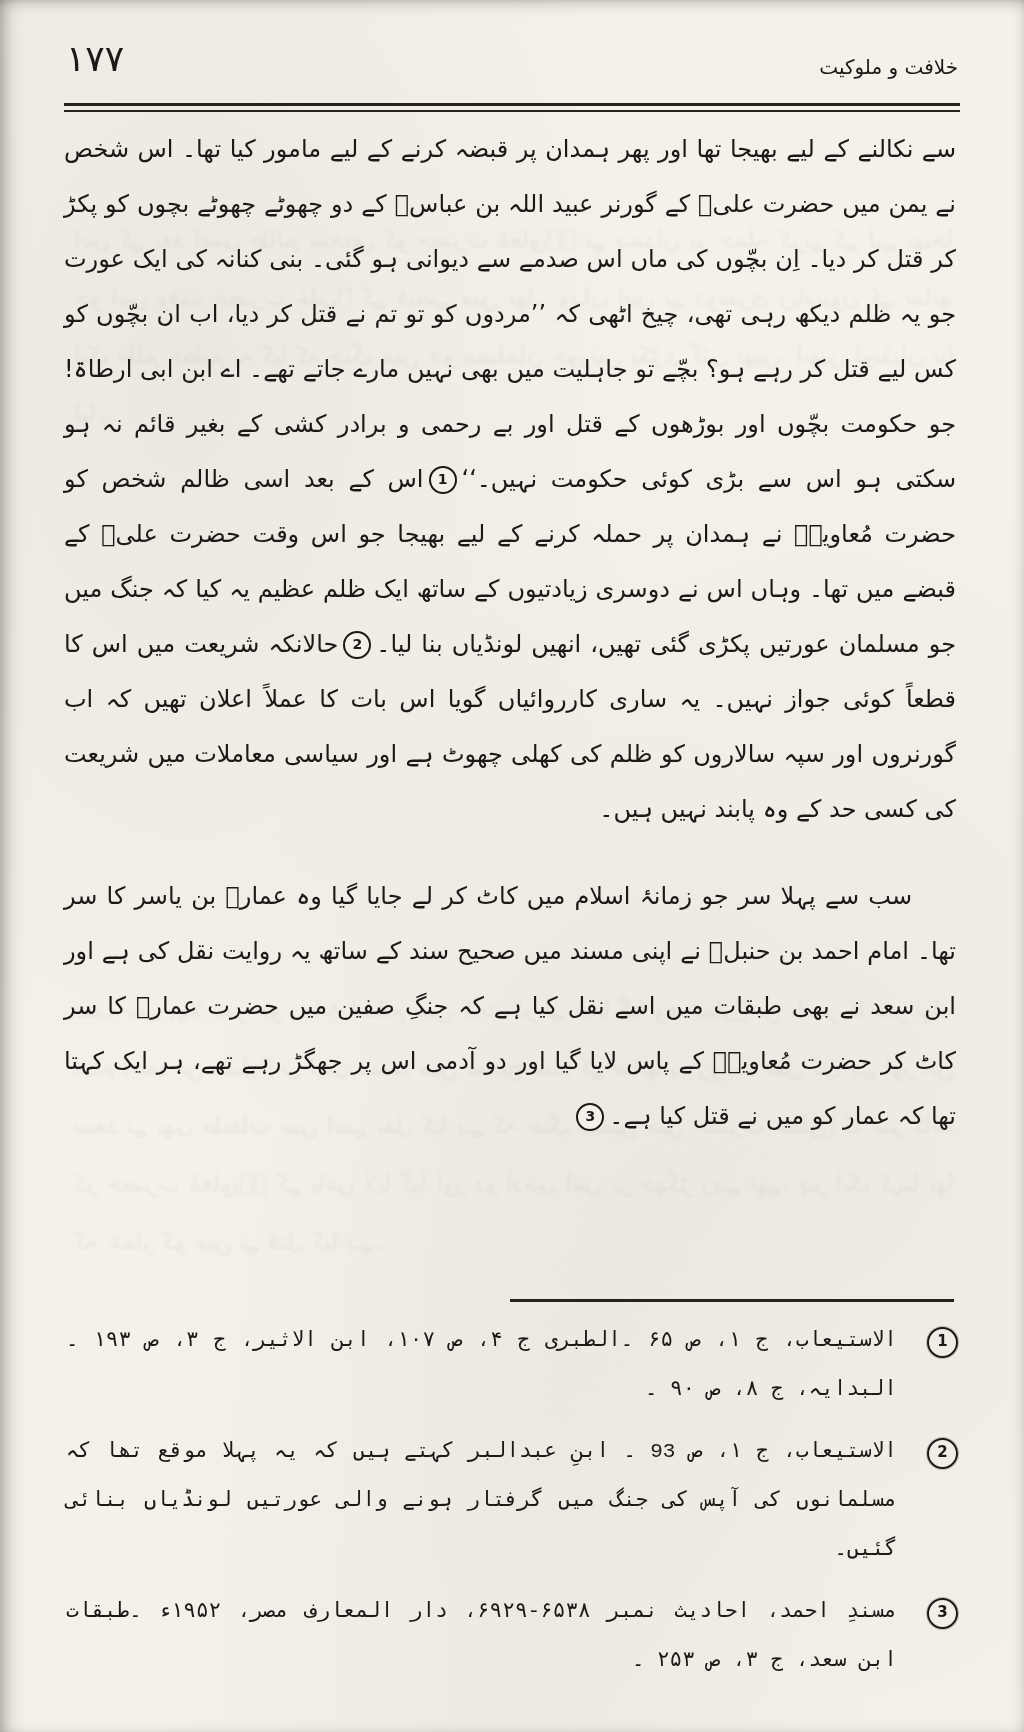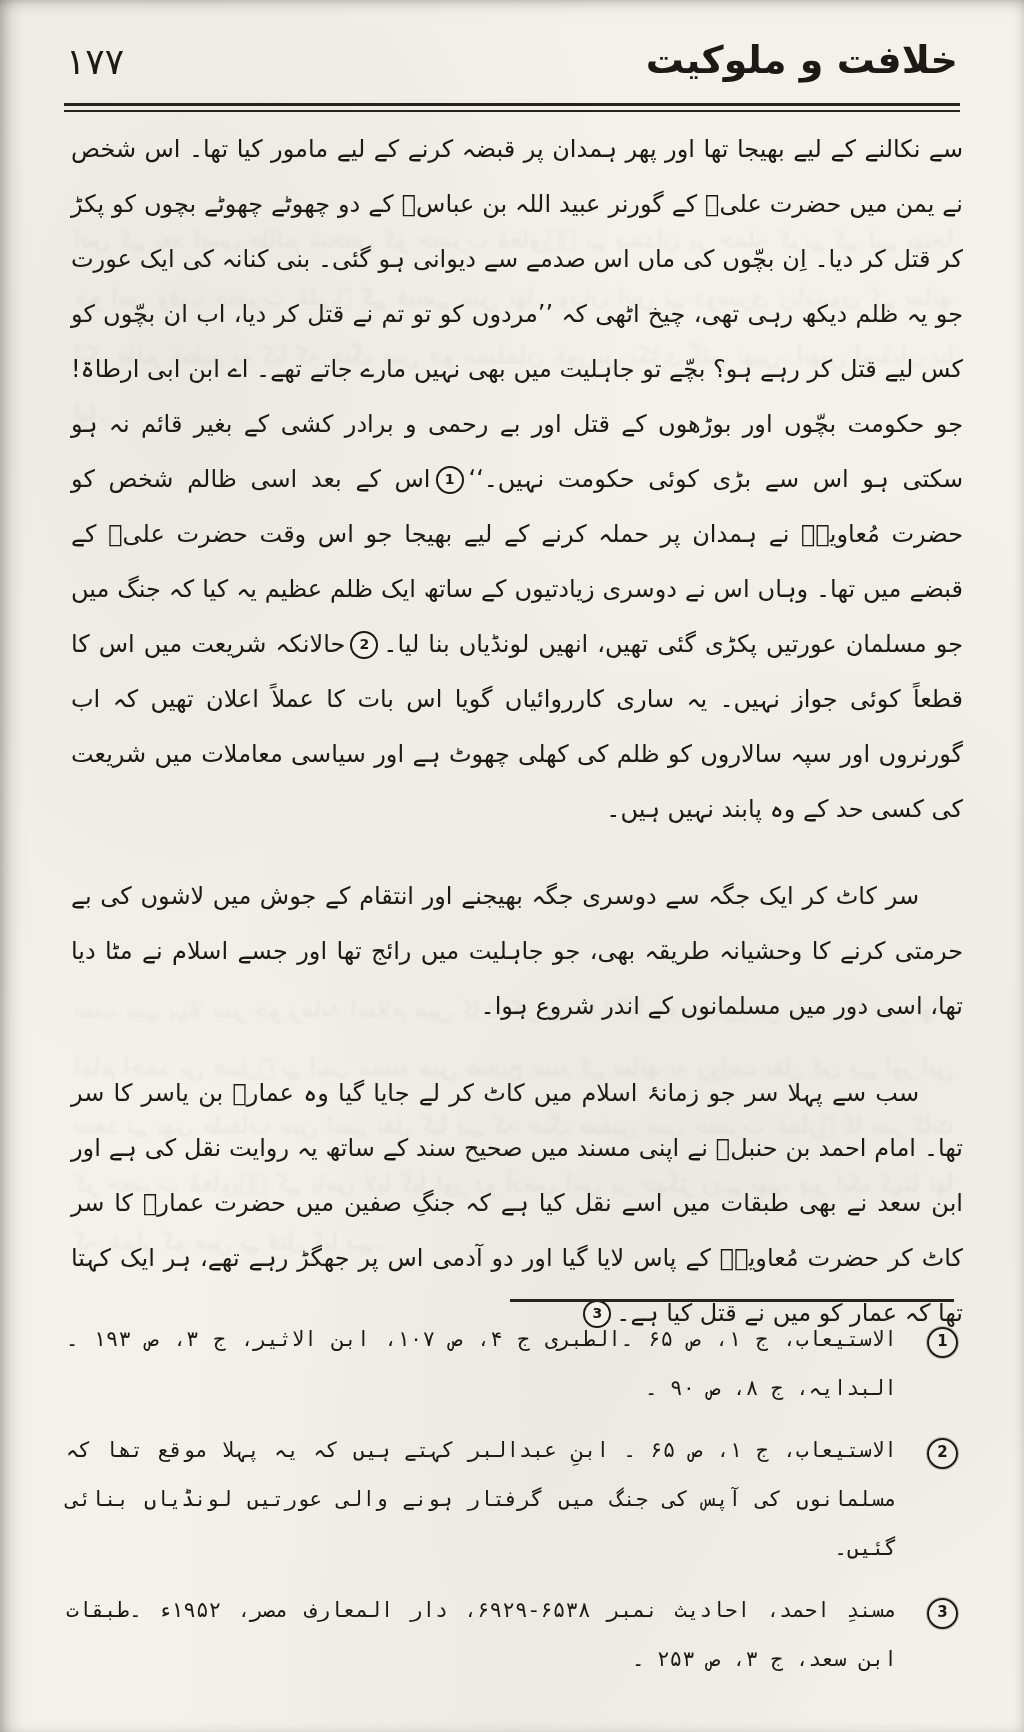--- a/index.html
+++ b/index.html
@@ -15,28 +15,28 @@
     box-shadow:inset 14px 0 22px -14px rgba(40,38,34,0.55), inset -6px 0 14px -8px rgba(40,38,34,0.25), inset 0 10px 18px -12px rgba(40,38,34,0.35);
     overflow:hidden;
     font-family:"DejaVu Sans", sans-serif;
     color:#1c1a16;
   }
   .header{
     position:absolute;top:38px;right:66px;left:66px;
     display:flex;justify-content:space-between;align-items:flex-end;
     direction:rtl;
   }
-  .book-title{font-size:38px;font-weight:bold;letter-spacing:-0.5px;margin-left:33px;}
+  .book-title{font-size:20px;font-weight:normal;letter-spacing:-0.5px;margin-left:33px;}
   .page-number{font-size:36px;font-weight:normal;}
   .header-rule{
     position:absolute;top:103px;left:64px;right:64px;height:4px;
     border-top:3px solid #26231f;border-bottom:2px solid #26231f;
   }
   .body-text{
-    position:absolute;top:122px;right:61px;width:892px;
+    position:absolute;top:122px;right:68px;width:892px;
     direction:rtl;text-align:justify;
     font-size:24px;line-height:55px;
   }
   .para{margin:0;}
   .para + .para{margin-top:32px;}
   .para.indent{text-indent:44px;}
   .fnm{
     display:inline-block;width:24px;height:24px;line-height:23px;
     border:2px solid #1c1a16;border-radius:50%;
     text-align:center;font-size:14px;font-weight:bold;
@@ -79,36 +79,35 @@
 
   <div class="header">
     <span class="book-title">خلافت و ملوکیت</span>
     <span class="page-number">۱۷۷</span>
   </div>
   <div class="header-rule"></div>
 
   <div class="body-text">
     <p class="para"><span>سے نکالنے کے لیے بھیجا تھا اور پھر ہمدان پر قبضہ کرنے کے لیے مامور کیا تھا۔ اس شخص نے یمن میں حضرت علیؓ کے گورنر عبید اللہ بن عباسؓ کے دو چھوٹے چھوٹے بچوں کو پکڑ کر قتل کر دیا۔ اِن بچّوں کی ماں اس صدمے سے دیوانی ہو گئی۔ بنی کنانہ کی ایک عورت جو یہ ظلم دیکھ رہی تھی، چیخ اٹھی کہ ’’مردوں کو تو تم نے قتل کر دیا، اب ان بچّوں کو کس لیے قتل کر رہے ہو؟ بچّے تو جاہلیت میں بھی نہیں مارے جاتے تھے۔ اے ابن ابی ارطاۃ! جو حکومت بچّوں اور بوڑھوں کے قتل اور بے رحمی و برادر کشی کے بغیر قائم نہ ہو سکتی ہو اس سے بڑی کوئی حکومت نہیں۔‘‘</span><span class="fnm">1</span><span>اس کے بعد اسی ظالم شخص کو حضرت مُعاویہؓ نے ہمدان پر حملہ کرنے کے لیے بھیجا جو اس وقت حضرت علیؓ کے قبضے میں تھا۔ وہاں اس نے دوسری زیادتیوں کے ساتھ ایک ظلم عظیم یہ کیا کہ جنگ میں جو مسلمان عورتیں پکڑی گئی تھیں، انھیں لونڈیاں بنا لیا۔</span><span class="fnm">2</span><span>حالانکہ شریعت میں اس کا قطعاً کوئی جواز نہیں۔ یہ ساری کارروائیاں گویا اس بات کا عملاً اعلان تھیں کہ اب گورنروں اور سپہ سالاروں کو ظلم کی کھلی چھوٹ ہے اور سیاسی معاملات میں شریعت کی کسی حد کے وہ پابند نہیں ہیں۔</span></p>
 
-    <p class="para indent"><span>سر کاٹ کر ایک جگہ سے دوسری جگہ بھیجنے اور انتقام کے جوش میں لاشوں کی بے حرمتی کرنے کا وحشیانہ طریقہ بھی، جو جاہلیت میں رائج تھا اور جسے اسلام نے مٹا دیا تھا، اسی دور میں مسلمانوں کے اندر شروع ہوا۔</span></p>
 
     <p class="para indent"><span>سب سے پہلا سر جو زمانۂ اسلام میں کاٹ کر لے جایا گیا وہ عمارؓ بن یاسر کا سر تھا۔ امام احمد بن حنبلؒ نے اپنی مسند میں صحیح سند کے ساتھ یہ روایت نقل کی ہے اور ابن سعد نے بھی طبقات میں اسے نقل کیا ہے کہ جنگِ صفین میں حضرت عمارؓ کا سر کاٹ کر حضرت مُعاویہؓ کے پاس لایا گیا اور دو آدمی اس پر جھگڑ رہے تھے، ہر ایک کہتا تھا کہ عمار کو میں نے قتل کیا ہے۔</span><span class="fnm">3</span></p>
   </div>
 
   <div class="fn-rule"></div>
   <div class="footnotes">
 
     <div class="fn-row">
       <span class="fn-num">1</span>
       <span class="fn-text">الاستیعاب، ج ۱، ص ۶۵ ۔الطبری ج ۴، ص ۱۰۷، ابن الاثیر، ج ۳، ص ۱۹۳ ۔البدایہ، ج ۸، ص ۹۰ ۔</span>
     </div>
 
     <div class="fn-row">
       <span class="fn-num">2</span>
-      <span class="fn-text">الاستیعاب، ج ۱، ص ۶۵ ۔ ابنِ عبدالبر کہتے ہیں کہ یہ پہلا موقع تھا کہ مسلمانوں کی آپس کی جنگ میں گرفتار ہونے والی عورتیں لونڈیاں بنائی گئیں۔</span>
+      <span class="fn-text">الاستیعاب، ج ۱، ص 93 ۔ ابنِ عبدالبر کہتے ہیں کہ یہ پہلا موقع تھا کہ مسلمانوں کی آپس کی جنگ میں گرفتار ہونے والی عورتیں لونڈیاں بنائی گئیں۔</span>
     </div>
 
     <div class="fn-row">
       <span class="fn-num">3</span>
       <span class="fn-text">مسندِ احمد، احادیث نمبر ۶۵۳۸-۶۹۲۹، دار المعارف مصر، ۱۹۵۲ء ۔طبقات ابن سعد، ج ۳، ص ۲۵۳ ۔</span>
     </div>
 
   </div>
 </div>
 

